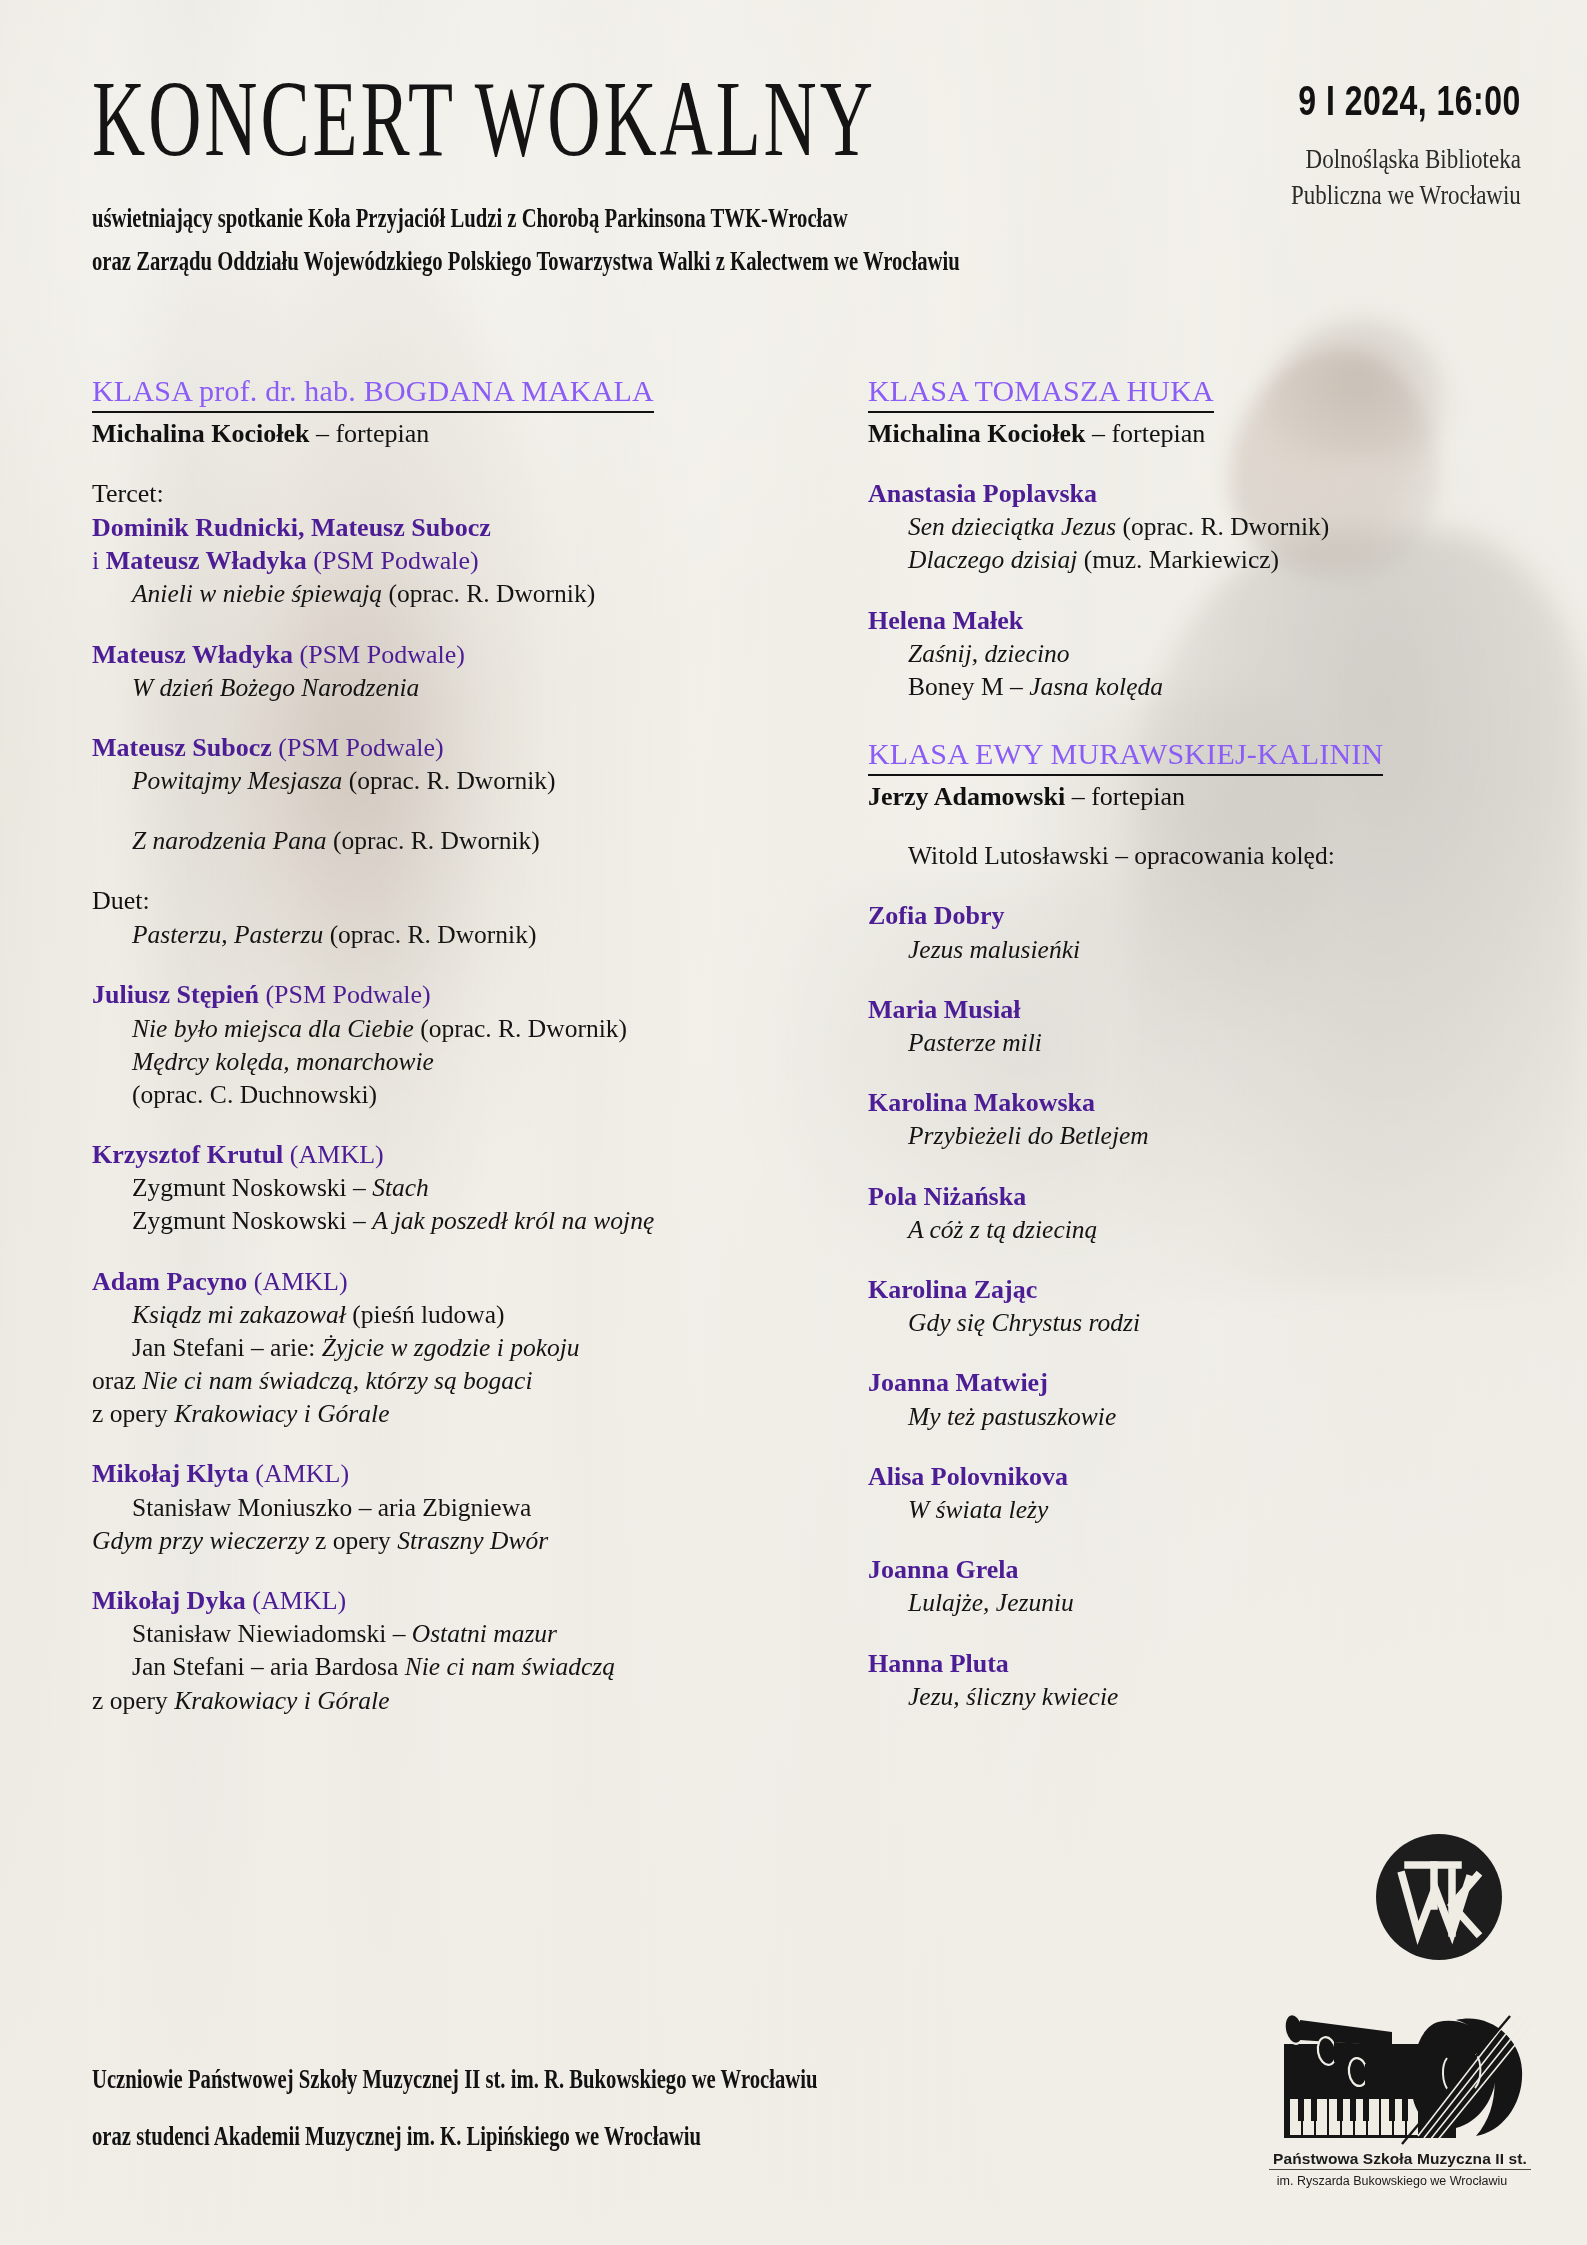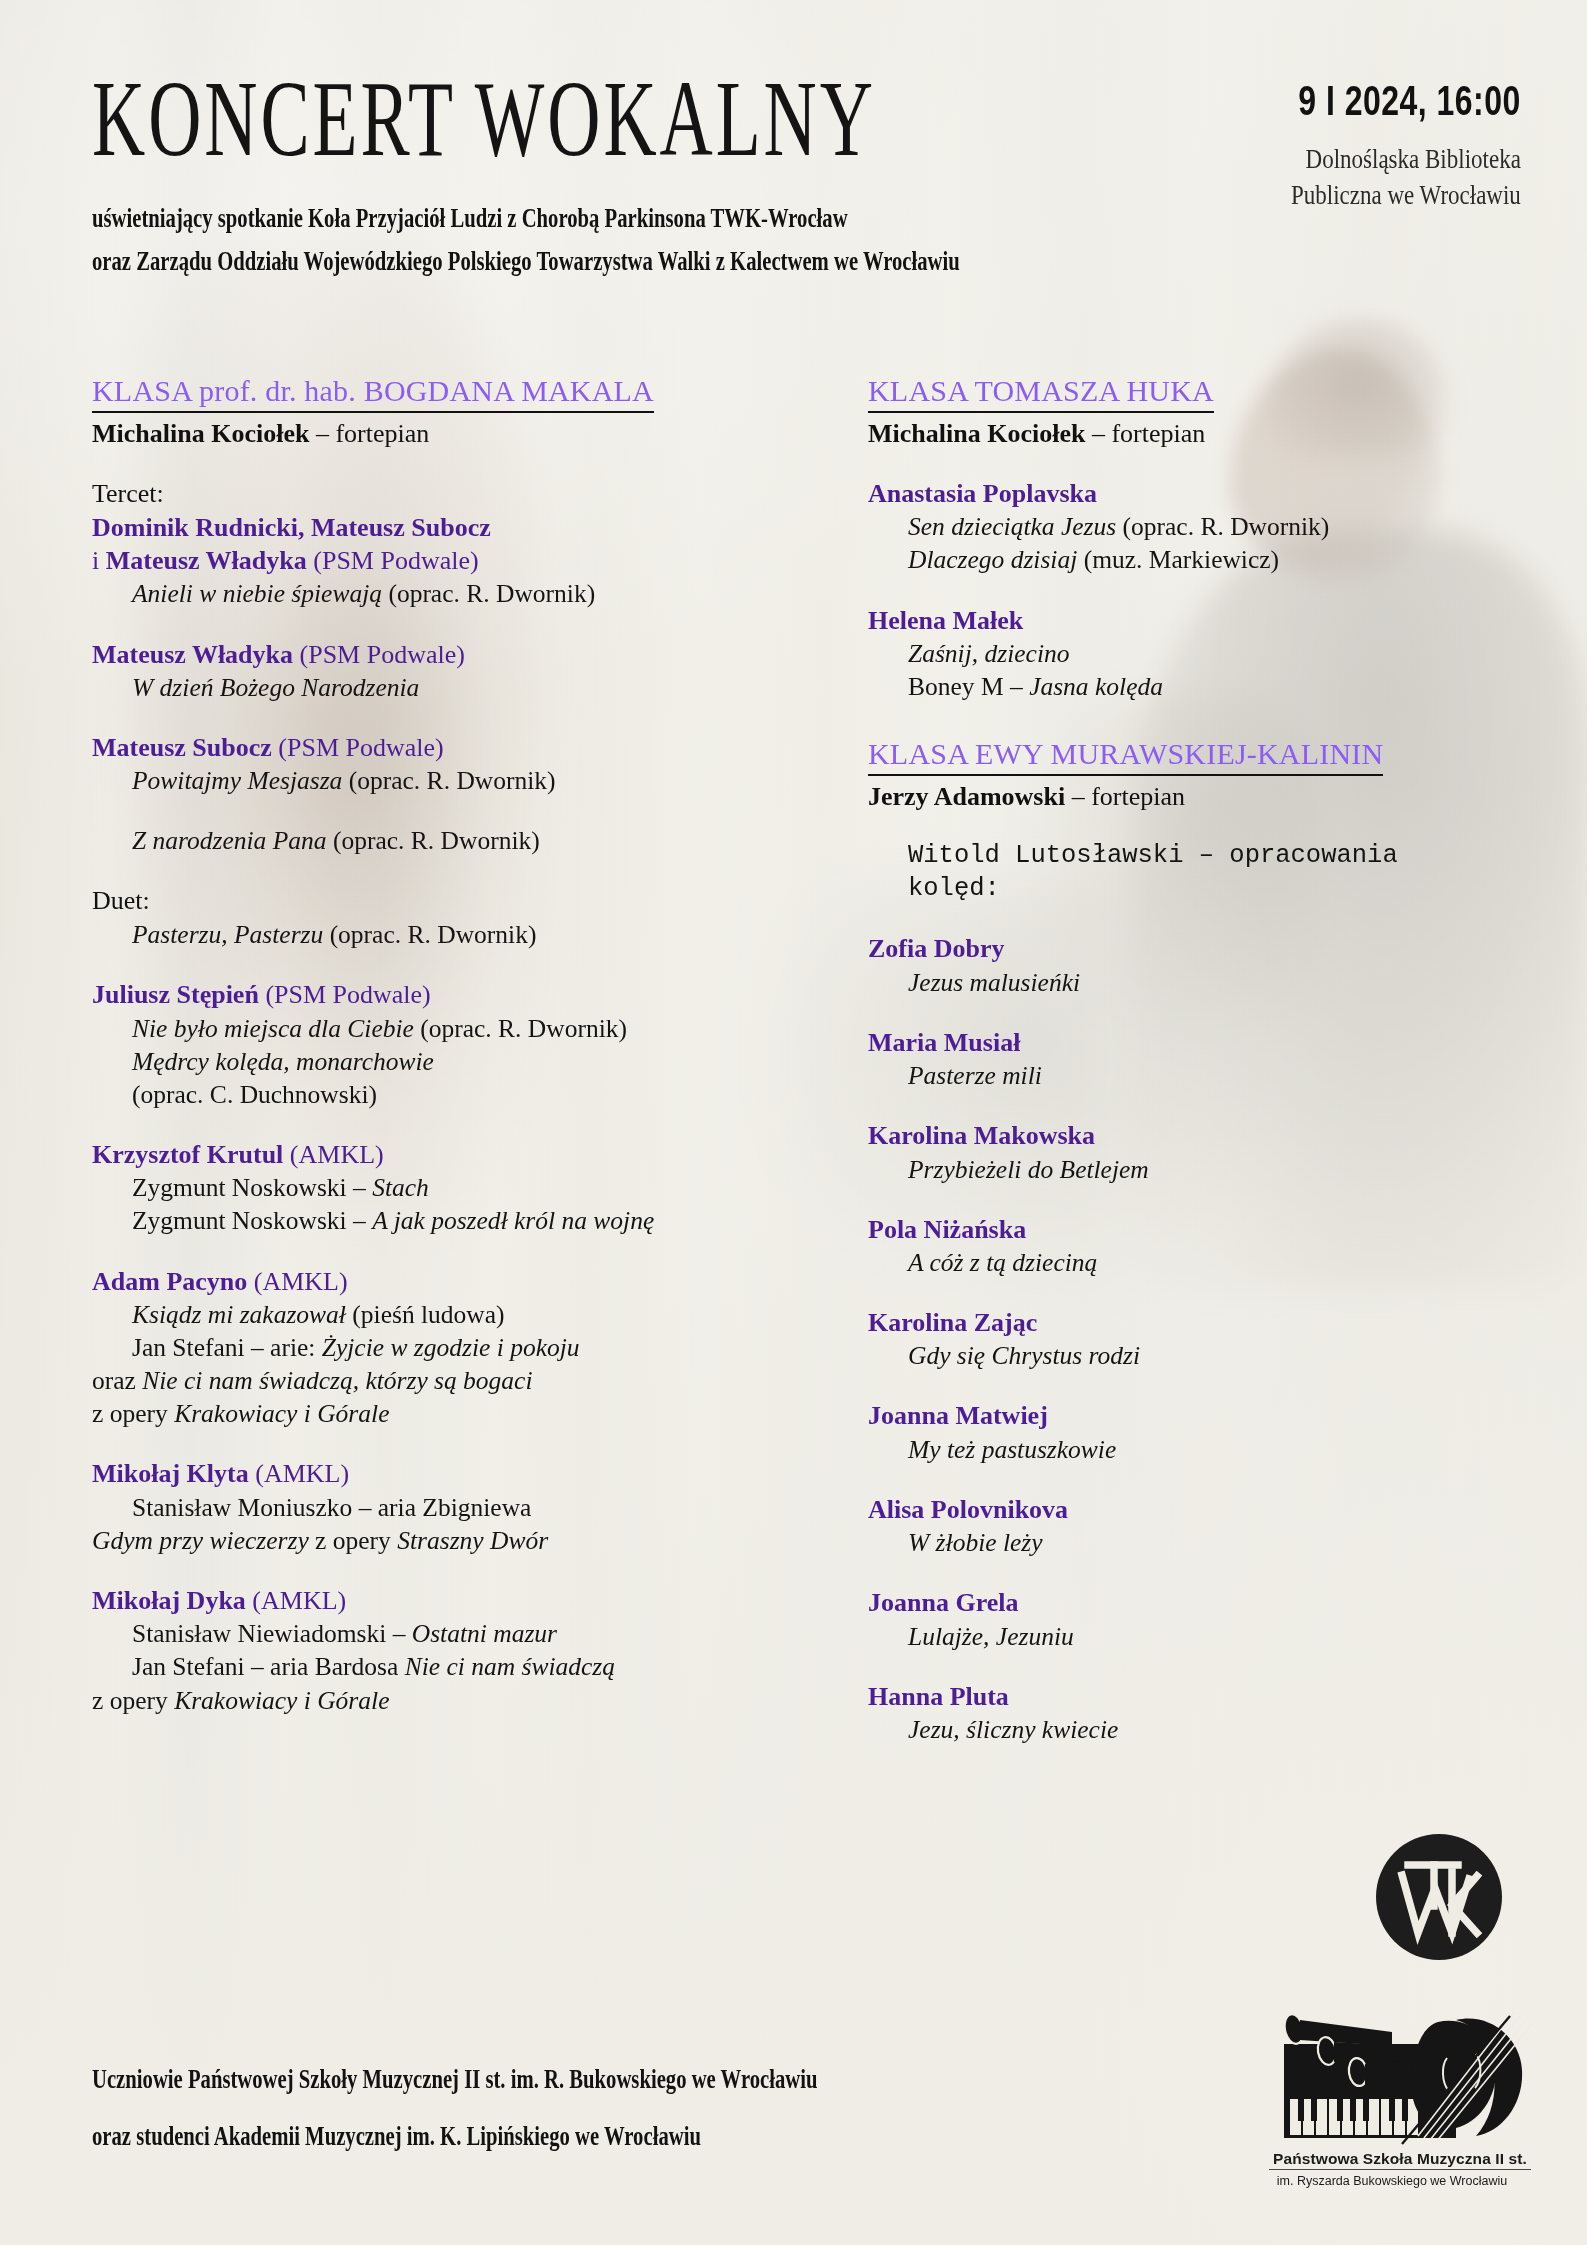--- a/index.html
+++ b/index.html
@@ -145,21 +145,21 @@
 
   .entry{margin-top:27px;}
   .perf{font-size:26px;line-height:1.28;color:#4c1d95;font-weight:400;white-space:nowrap;}
   .perf b{font-weight:700;}
   .piece{
     font-size:25.5px;line-height:1.30;color:#141414;
     padding-left:40px;white-space:nowrap;
   }
   .piece.flush{padding-left:0;}
   .piece i{font-style:italic;}
-  .note-line{font-size:25.5px;line-height:1.30;color:#141414;padding-left:40px;margin-top:26px;font-family:Liberation Mono, monospace;}
+  .note-line{font-size:25.5px;line-height:1.30;color:#141414;padding-left:40px;margin-top:26px;}
 
   
   .footer{position:absolute;left:92px;bottom:98px;width:1060px;}
   .footer-line{
     font-family:"Liberation Serif", serif;
     font-weight:700;font-size:23.5px;line-height:1.0;color:#121212;
     transform:scaleY(1.12) scaleX(.88);transform-origin:left top;
     white-space:nowrap;
   }
   .footer-line + .footer-line{margin-top:33px;}
@@ -336,21 +336,21 @@
       <div class="entry">
         <div class="perf"><b>Karolina Zając</b></div>
         <div class="piece"><i>Gdy się Chrystus rodzi</i></div>
       </div>
       <div class="entry">
         <div class="perf"><b>Joanna Matwiej</b></div>
         <div class="piece"><i>My też pastuszkowie</i></div>
       </div>
       <div class="entry">
         <div class="perf"><b>Alisa Polovnikova</b></div>
-        <div class="piece"><i>W żłobie leży</i></div>
+        <div class="piece"><i>W świata leży</i></div>
       </div>
       <div class="entry">
         <div class="perf"><b>Joanna Grela</b></div>
         <div class="piece"><i>Lulajże, Jezuniu</i></div>
       </div>
       <div class="entry">
         <div class="perf"><b>Hanna Pluta</b></div>
         <div class="piece"><i>Jezu, śliczny kwiecie</i></div>
       </div>
 

